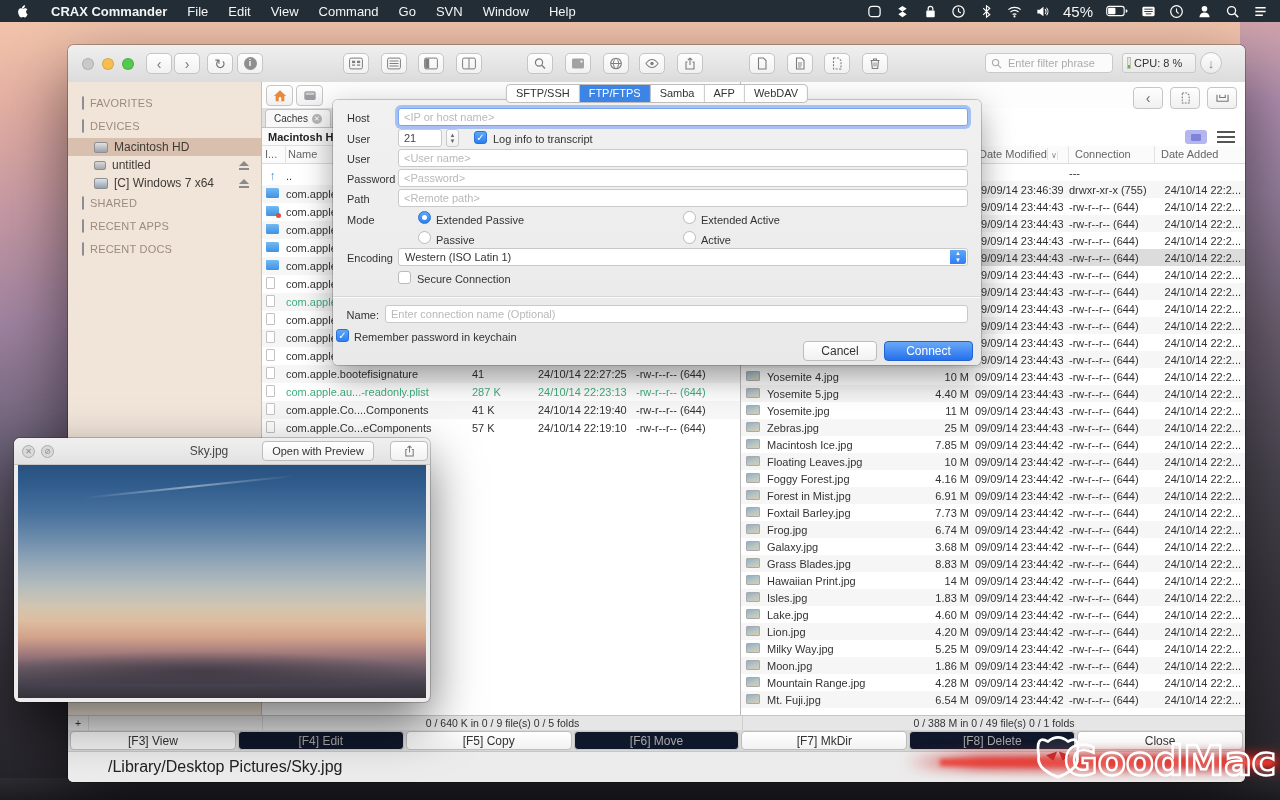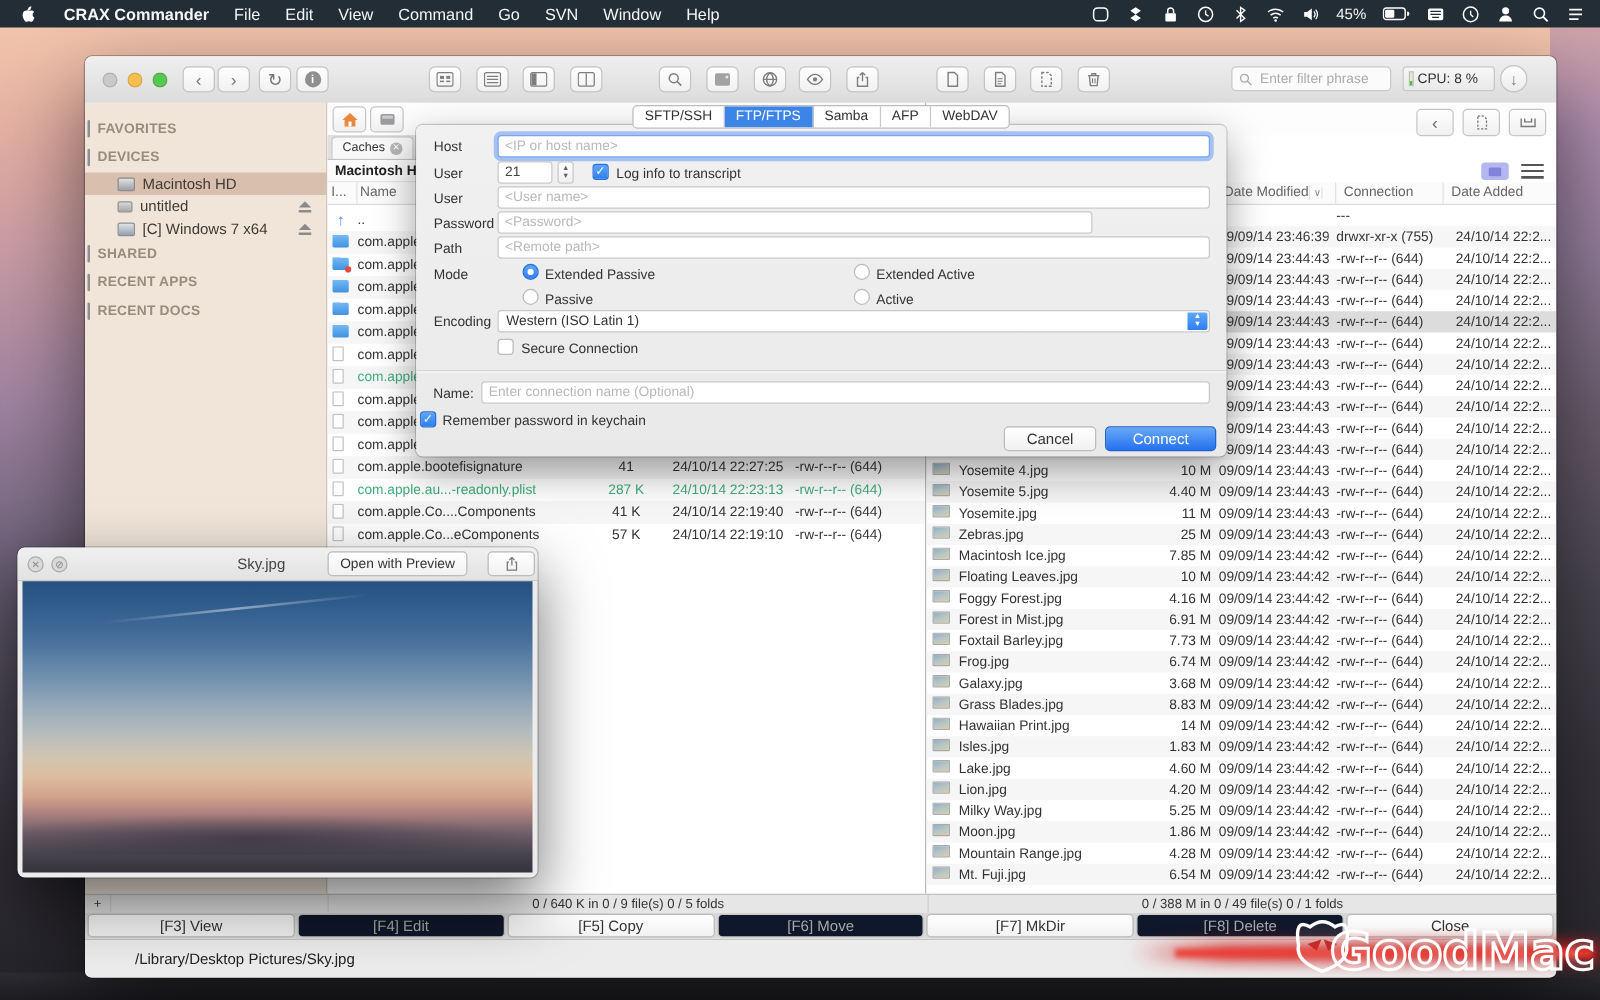--- a/index.html
+++ b/index.html
@@ -11,21 +11,21 @@
   .wall-bottom{position:absolute;left:0;right:0;bottom:0;height:22px;background:linear-gradient(180deg,#2e2d33,#1d1c21);}
 
   
   .menubar{position:absolute;top:0;left:0;right:0;height:22px;background:#232d35;color:#f3f5f6;
     display:flex;align-items:center;font-size:13px;z-index:90;}
   .mb-apple{margin:0 12px 0 14px;display:flex;align-items:center;}
   .mb-app{font-weight:bold;padding:0 10px;}
   .mb-item{padding:0 10px;}
   .mb-right{margin-left:auto;display:flex;align-items:center;gap:13px;padding-right:12px;}
   .mi{width:15px;height:15px;display:block;}
-  .mb-batt-pct{font-size:12px;}
+  .mb-batt-pct{font-size:15px;}
 
   
   .window{position:absolute;left:68px;top:45px;width:1177px;height:737px;border-radius:6px;background:#fff;
     box-shadow:0 28px 70px rgba(0,0,0,.55),0 0 0 1px rgba(0,0,0,.25);z-index:10;}
   .titlebar{position:absolute;left:0;right:0;top:0;height:37px;border-radius:6px 6px 0 0;
     background:linear-gradient(#efefef,#dcdcdc);border-bottom:1px solid #b2b2b2;}
   .tl{position:absolute;top:13px;width:12px;height:12px;border-radius:50%;border:1px solid rgba(0,0,0,.12);box-sizing:border-box;}
   .tb-btn{position:absolute;top:8px;width:26px;height:21px;background:linear-gradient(#fefefe,#f1f1f1);
     border:1px solid #c5c5c5;border-radius:5px;display:flex;align-items:center;justify-content:center;
     color:#767676;font-size:14px;box-sizing:border-box;}
@@ -43,21 +43,21 @@
     padding:0 4px;box-sizing:border-box;}
   .cpu-bar{width:4px;height:12px;background:linear-gradient(to top,#57c038 35%,#dfe8da 35%);border:1px solid #b9c4b4;box-sizing:border-box;}
   .circ{position:absolute;left:1132px;top:7px;width:22px;height:22px;border-radius:50%;
     background:linear-gradient(#fdfdfd,#ececec);border:1px solid #c5c5c5;color:#828282;display:flex;
     align-items:center;justify-content:center;font-size:13px;font-weight:bold;box-sizing:border-box;}
 
   .content{position:absolute;left:0;right:0;top:37px;height:633px;display:flex;overflow:hidden;}
 
   
   .sidebar{width:194px;flex:none;background:#f1e5da;border-right:1px solid #c6bfb6;padding-top:10px;box-sizing:border-box;}
-  .sb-item.header{height:23px;line-height:23px;padding-left:2px;font-size:11px;font-weight:bold;color:#998c7d;letter-spacing:.2px;}
+  .sb-item.header{height:23px;line-height:23px;padding-left:14px;font-size:11px;font-weight:normal;color:#998c7d;letter-spacing:.2px;}
   .sb-item.device{height:18px;display:flex;align-items:center;padding-left:26px;font-size:12px;color:#3f3b35;}
   .sb-item.device.selected{background:#d8bfae;}
   .sb-ic{width:14px;height:11px;border-radius:2px;margin-right:6px;flex:none;
     background:linear-gradient(#e2e2e4,#9fa0a6);border:1px solid #8d8e93;box-sizing:border-box;}
   .icon-usb .sb-ic{width:12px;height:9px;background:linear-gradient(#d8d8da,#a7a8ac);}
   .icon-win .sb-ic{background:linear-gradient(#dde3ea,#95a0ae);}
   .eject{display:none;width:10px;height:9px;position:relative;margin-left:auto;margin-right:12px;}
   .eject::before{content:"";position:absolute;top:0;left:0;border-left:5px solid transparent;border-right:5px solid transparent;border-bottom:5px solid #8b8b8b;}
   .eject::after{content:"";position:absolute;left:0;right:0;bottom:0;height:2px;background:#8b8b8b;}
   .ejectable .eject{display:block;}
@@ -91,21 +91,21 @@
   .lrow{height:18px;}
   .rrow{height:17px;}
   div.lrow:nth-of-type(even){background:#f6f6f6;}
   div.rrow:nth-of-type(even){background:#f6f6f6;}
   .rrow.selected{background:#dcdcdc !important;}
   .green{color:#3fae7e !important;}
   .cell{overflow:hidden;box-sizing:border-box;flex:none;}
   
   .c-ic{width:24px;padding-left:4px;}
   .c-name{width:186px;}
-  .c-size{width:58px;text-align:center;}
+  .c-size{width:58px;text-align:left;}
   .c-mod{width:98px;padding-left:8px;}
   .c-perm{width:95px;padding-left:8px;}
   
   .r-ic{width:26px;padding-left:5px;}
   .r-name{width:138px;}
   .r-size{width:64px;text-align:right;}
   .r-mod{width:94px;padding-left:6px;}
   .r-perm{width:86px;padding-left:6px;}
   .r-added{width:92px;padding-left:6px;text-align:right;}
 
@@ -165,21 +165,21 @@
   .sb-add{width:20px;text-align:center;border-right:1px solid #cfcfcf;height:100%;line-height:14px;}
   .sb-spacer{width:173px;border-right:1px solid #cfcfcf;height:100%;}
   .sb-left{width:479px;text-align:center;border-right:1px solid #cfcfcf;height:100%;line-height:14px;}
   .sb-right{flex:1;text-align:center;height:100%;line-height:14px;}
   .funcbar{position:absolute;left:0;right:0;top:685px;height:21px;background:#d8d8d8;display:flex;gap:2px;
     padding:1px 2px;box-sizing:border-box;}
   .fbtn{flex:1;background:linear-gradient(#ffffff,#f2f2f2);border:1px solid #bdbdbd;border-radius:4px;font-size:12px;
     color:#333;display:flex;align-items:center;justify-content:center;box-sizing:border-box;}
   .fbtn.disabled{background:#0f172a;color:#a8a8a8;border-color:#c9c9c9;}
   .pathbar{position:absolute;left:0;right:0;top:706px;bottom:0;background:#ececec;border-top:1px solid #c6c6c6;
-    border-radius:0 0 5px 5px;font-size:12px;color:#222;line-height:30px;padding-left:40px;box-sizing:border-box;}
+    border-radius:0 0 5px 5px;font-size:16px;color:#222;line-height:30px;padding-left:40px;box-sizing:border-box;}
 
   
   .preview{position:absolute;left:14px;top:438px;width:416px;height:264px;background:#ececec;border-radius:6px;
     box-shadow:0 20px 50px rgba(0,0,0,.55),0 0 0 1px rgba(0,0,0,.2);z-index:40;}
   .pv-bar{position:absolute;left:0;right:0;top:0;height:27px;background:linear-gradient(#f0f0f0,#e2e2e2);
     border-bottom:1px solid #c6c6c6;border-radius:6px 6px 0 0;box-sizing:border-box;}
   .pvc{position:absolute;top:7px;width:13px;height:13px;border-radius:50%;background:#d9d9d9;border:1px solid #ababab;
     color:#8a8a8a;font-size:8px;line-height:12px;text-align:center;box-sizing:border-box;}
   .pv-title{position:absolute;left:120px;top:0;width:150px;text-align:center;font-size:12px;color:#444;line-height:26px;}
   .pv-open{position:absolute;left:248px;top:3px;width:112px;height:20px;background:linear-gradient(#fff,#f1f1f1);
@@ -962,21 +962,21 @@
           <span>▲</span>
           <span>▼</span>
         </span>
       <span class="cb on" style="left:141px;top:31px"></span>
       <span class="f-label" style="left:160px;top:33px">Log info to transcript</span>
 
       <span class="f-label" style="left:14px;top:53px">User</span>
       <input class="in" style="left: 65px; top: 49px; width: 570px;" type="text" placeholder="&lt;User name&gt;">
 
       <span class="f-label" style="left:14px;top:73px">Password</span>
-      <input class="in" style="left: 65px; top: 69px; width: 476px;" type="text" placeholder="&lt;Password&gt;">
+      <input class="in" style="left: 65px; top: 69px; width: 570px;" type="text" placeholder="&lt;Password&gt;">
 
       <span class="f-label" style="left:14px;top:93px">Path</span>
       <input class="in" style="left: 65px; top: 89px; width: 570px;" type="text" placeholder="&lt;Remote path&gt;">
 
       <span class="f-label" style="left:14px;top:114px">Mode</span>
       <span class="rd on" style="left:85px;top:111px"></span>
       <span class="f-label" style="left:103px;top:114px">Extended Passive</span>
       <span class="rd" style="left:85px;top:131px"></span>
       <span class="f-label" style="left:103px;top:134px">Passive</span>
       <span class="rd" style="left:350px;top:111px"></span>

